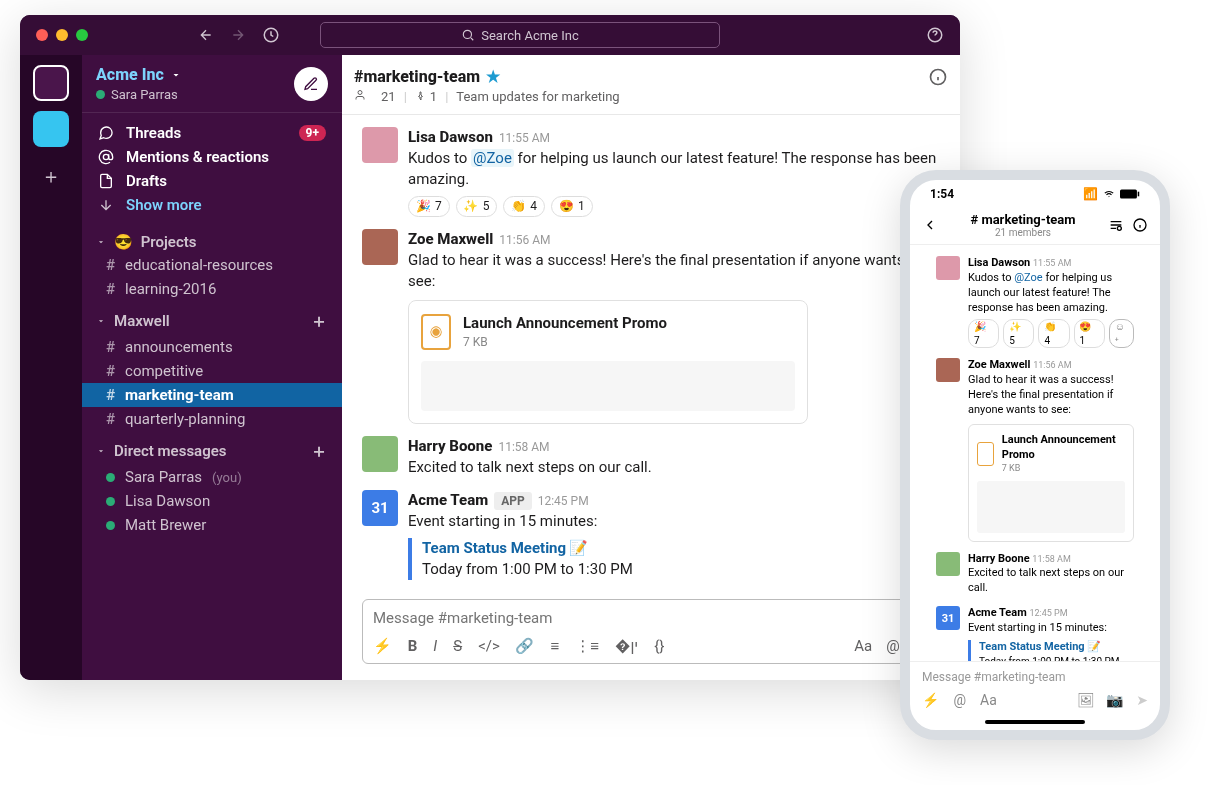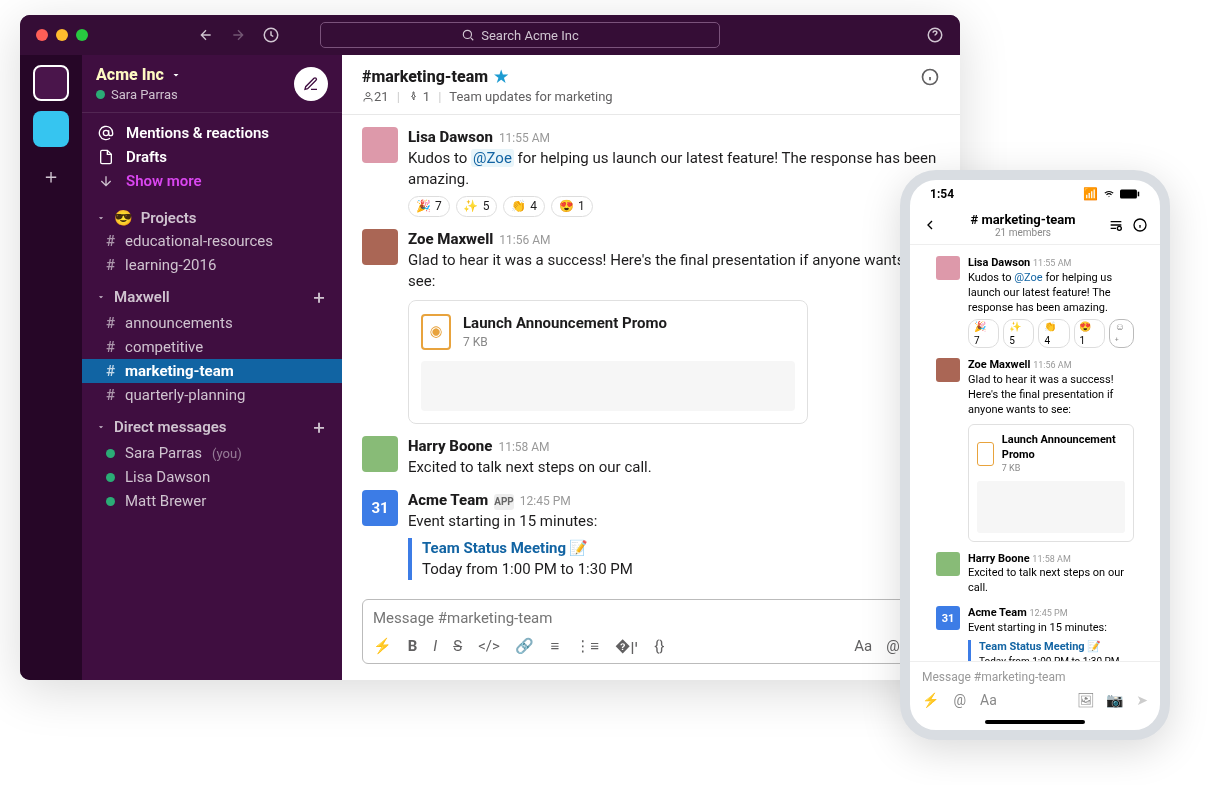--- a/index.html
+++ b/index.html
@@ -14,37 +14,37 @@
 .search-bar { flex:1; margin:0 30px 0 30px; max-width:400px; height:26px; border:1px solid #7a527b; border-radius:5px; display:flex; align-items:center; justify-content:center; gap:6px; color:#d0c5d1; font-size:13px; }
 .help-icon { margin-left:auto; color:#d0c5d1; }
 .body { flex:1; display:flex; overflow:hidden; }
 .rail { width:62px; background:#260627; display:flex; flex-direction:column; align-items:center; padding-top:10px; gap:10px; }
 .rail-box { width:36px; height:36px; border-radius:8px; background:#4a154b; border:2px solid #fff3;}
 .rail-box.active{border:2px solid #fff;}
 .rail-box.blue{background:#36c5f0;border:none;}
 .rail-add { margin-top:6px; color:#d0c5d1; font-size:20px; }
 .sidebar { width:260px; background:#3f0e40; color:#cfc3cf; font-size:15px; display:flex; flex-direction:column; overflow:hidden; }
 .ws-header { display:flex; align-items:center; padding:10px 14px; border-bottom:1px solid #522653;}
-.ws-name { color:#fef9c3; font-weight:800; font-size:16px; display:flex; align-items:center; gap:6px;}
+.ws-name { color:#7dd3fc; font-weight:800; font-size:16px; display:flex; align-items:center; gap:6px;}
 .ws-user { font-size:13px; color:#cfc3cf; display:flex; align-items:center; gap:6px; margin-top:3px;}
 .presence { width:9px; height:9px; border-radius:50%; background:#2bac76; display:inline-block;}
 .compose-btn{ margin-left:auto; width:34px; height:34px; background:#fff; border-radius:50%; display:flex; align-items:center; justify-content:center;}
 .nav-list{padding:8px 0;}
-.nav-item{display:flex;align-items:center;gap:12px;padding:3px 16px;font-weight:600;color:#d946ef;cursor:pointer;}
+.nav-item{display:flex;align-items:center;gap:12px;padding:3px 16px;font-weight:600;color:#7dd3fc;cursor:pointer;}
 .nav-item.bold{color:#fff;}
 .badge{margin-left:auto;background:#cd2553;color:#fff;border-radius:10px;font-size:12px;padding:1px 7px;font-weight:700;}
 .section-head{display:flex;align-items:center;gap:8px;padding:8px 14px 2px;font-weight:600;color:#cfc3cf;}
 .section-head .add{margin-left:auto;font-size:18px;color:#cfc3cf;}
 .ch-item{display:flex;align-items:center;gap:10px;padding:3px 16px 3px 24px;cursor:pointer;}
 .ch-item.active{background:#1164a3;color:#fff;font-weight:700;}
 .hash{opacity:0.75;font-weight:500;}
 .dm-item{display:flex;align-items:center;gap:10px;padding:3px 16px 3px 24px;}
 .dm-you{opacity:0.6;font-size:13px;}
 .main { flex:1; background:#fff; display:flex; flex-direction:column; overflow:hidden;}
-.ch-header{padding:12px 20px 10px;border-bottom:1px solid #e8e8e8;display:flex;align-items:flex-start;}
+.ch-header{padding:12px 12px 10px;border-bottom:1px solid #e8e8e8;display:flex;align-items:flex-start;}
 .ch-title{font-weight:800;font-size:16px;color:#1d1c1d;display:flex;align-items:center;gap:6px;}
 .star{color:#1d9bd1;}
 .ch-meta{font-size:13px;color:#616061;display:flex;align-items:center;gap:8px;margin-top:3px;}
 .info-circle{margin-left:auto;color:#616061;}
 .messages{flex:1;overflow-y:auto;padding:6px 0;}
 .msg{display:flex;gap:10px;padding:6px 20px;}
 .avatar{width:36px;height:36px;border-radius:4px;background:#ddd;flex-shrink:0;}
 .msg-body{flex:1;font-size:15px;color:#1d1c1d;line-height:1.4;}
 .msg-head{display:flex;align-items:baseline;gap:6px;}
 .msg-name{font-weight:800;}
@@ -52,21 +52,21 @@
 .mention{color:#1264a3;background:#e8f5fa;border-radius:3px;padding:0 2px;}
 .link{color:#1264a3;}
 .reactions{display:flex;gap:6px;margin-top:6px;}
 .react{border:1px solid #ddd;border-radius:12px;padding:1px 7px;font-size:12px;display:flex;align-items:center;gap:4px;background:#fff;}
 .file-card{border:1px solid #e0e0e0;border-radius:8px;padding:12px;margin-top:8px;max-width:400px;}
 .file-head{display:flex;align-items:center;gap:12px;}
 .file-icon{width:30px;height:36px;border:2px solid #e8a33d;border-radius:4px;display:flex;align-items:center;justify-content:center;color:#e8a33d;}
 .file-name{font-weight:700;font-size:15px;}
 .file-size{font-size:12px;color:#888;}
 .file-preview{height:50px;background:#f6f6f6;border-radius:4px;margin-top:10px;}
-.app-badge{background:#eee;color:#666;font-size:10px;font-weight:700;padding:1px 0;border-radius:3px;}
+.app-badge{background:#eee;color:#666;font-size:12px;font-weight:700;padding:1px 7px;border-radius:3px;}
 .cal-icon{width:36px;height:36px;background:#3c7ce6;border-radius:4px;color:#fff;display:flex;align-items:center;justify-content:center;font-weight:700;font-size:15px;}
 .event-block{border-left:4px solid #3c7ce6;padding-left:10px;margin-top:6px;}
 .event-title{color:#1264a3;font-weight:700;}
 .composer{margin:8px 20px 16px;border:1px solid #bbb;border-radius:6px;padding:8px 10px;}
 .composer-input{border:none;outline:none;width:100%;font-size:15px;color:#888;}
 .composer-toolbar{display:flex;align-items:center;gap:16px;margin-top:10px;color:#616061;}
 .composer-toolbar .right{margin-left:auto;display:flex;gap:14px;}
 .tb-ic{font-size:15px;cursor:pointer;}
 
 
@@ -170,20 +170,27 @@
         <div class="compose-btn">
             <svg width="16" height="16" viewBox="0 0 24 24" fill="none" stroke="#3f0e40" stroke-width="2">
               <path d="M12 20h9M16.5 3.5a2.1 2.1 0 0 1 3 3L7 19l-4 1 1-4Z"></path>
             </svg>
           </div>
       </div>
 
       <div class="nav-list">
         <div class="nav-item bold">
             <svg width="16" height="16" viewBox="0 0 24 24" fill="none" stroke="#fff" stroke-width="2">
+              <path d="M21 11.5a8.38 8.38 0 0 1-.9 3.8 8.5 8.5 0 0 1-7.6 4.7 8.38 8.38 0 0 1-3.8-.9L3 21l1.9-5.7a8.38 8.38 0 0 1-.9-3.8 8.5 8.5 0 0 1 4.7-7.6 8.38 8.38 0 0 1 3.8-.9h.5a8.48 8.48 0 0 1 8 8v.5z"></path>
+            </svg>
+            <span>Threads</span>
+            <span class="badge">9+</span>
+          </div>
+        <div class="nav-item bold">
+            <svg width="16" height="16" viewBox="0 0 24 24" fill="none" stroke="#fff" stroke-width="2">
               <circle cx="12" cy="12" r="4"></circle>
               <path d="M16 8v5a3 3 0 0 0 6 0v-1a10 10 0 1 0-4 8"></path>
             </svg>
             <span>Mentions &amp; reactions</span>
           </div>
         <div class="nav-item bold">
             <svg width="16" height="16" viewBox="0 0 24 24" fill="none" stroke="#fff" stroke-width="2">
               <path d="M14 2H6a2 2 0 0 0-2 2v16a2 2 0 0 0 2 2h12a2 2 0 0 0 2-2V8z"></path>
               <polyline points="14 2 14 8 20 8"></polyline>
             </svg>
@@ -266,21 +273,21 @@
     </div>
 
     <div class="main">
       <div class="ch-header">
         <div>
           <div class="ch-title">
               <span>#marketing-team</span>
               <span class="star">★</span>
             </div>
           <div class="ch-meta">
-            <span style="display:flex;align-items:center;gap:0;">
+            <span style="display:flex;align-items:flex-start;gap:15px;">
                 <svg width="12" height="12" viewBox="0 0 24 24" fill="none" stroke="#616061" stroke-width="2">
                   <path d="M20 21v-2a4 4 0 0 0-4-4H8a4 4 0 0 0-4 4v2"></path>
                   <circle cx="12" cy="7" r="4"></circle>
                 </svg>
                 <span>21</span>
               </span>
             <span style="color:#ccc">|</span>
             <span style="display:flex;align-items:center;gap:3px;">
                 <svg width="12" height="12" viewBox="0 0 24 24" fill="none" stroke="#616061" stroke-width="2">
                   <path d="M12 2v6l3 3-3 1v6l-2-2v-4l-3-1 3-3V2z"></path>

